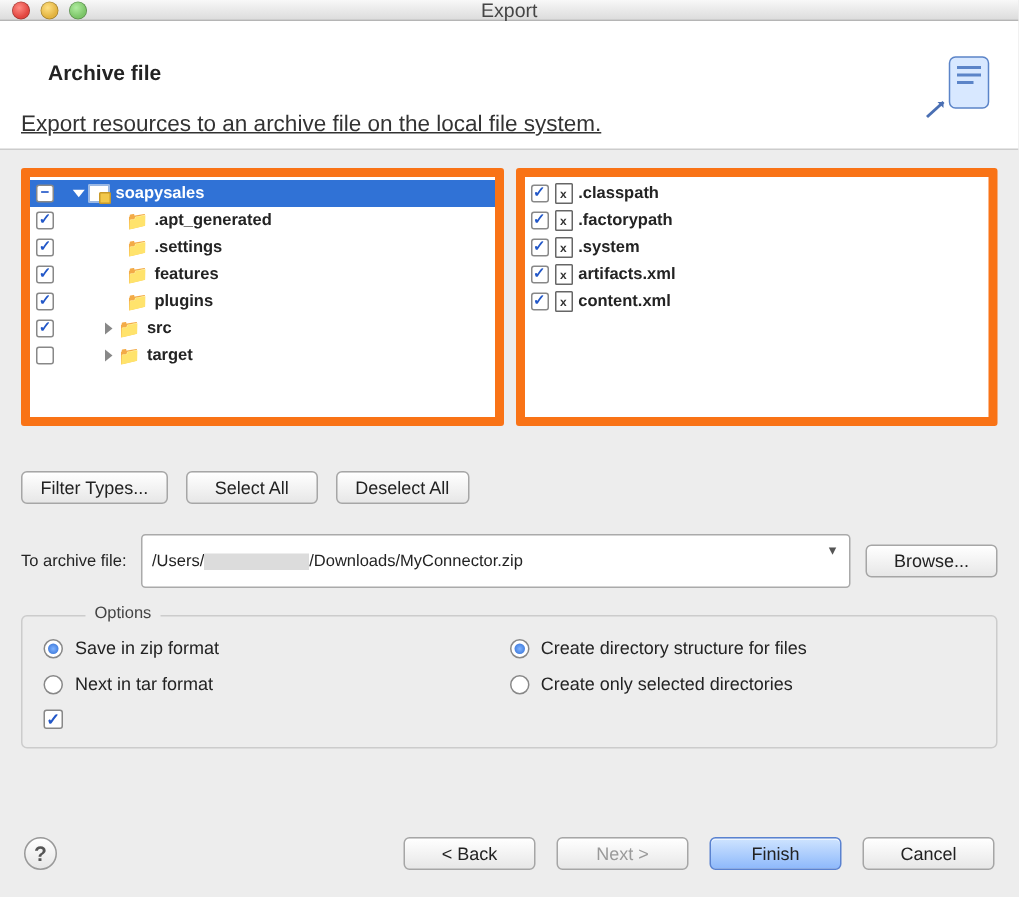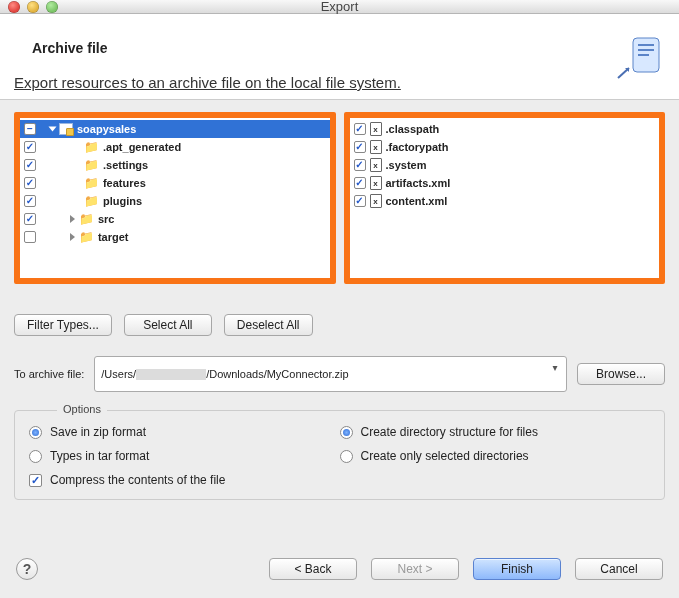--- a/index.html
+++ b/index.html
@@ -277,29 +277,28 @@
       <label class="radio">
         <span class="radbtn on"></span>
         <span>Save in zip format</span>
       </label>
       <label class="radio">
         <span class="radbtn on"></span>
         <span>Create directory structure for files</span>
       </label>
       <label class="radio">
         <span class="radbtn"></span>
-        <span>Types in tar format</span>
+        <span>Next in tar format</span>
       </label>
       <label class="radio">
         <span class="radbtn"></span>
         <span>Create only selected directories</span>
       </label>
       <label class="checkbox">
         <span class="chkbtn on"></span>
-        <span>Compress the contents of the file</span>
       </label>
     </div>
   </div>
 </div>
 
 <div class="footer">
   <div class="help">?</div>
   <div class="navbtns">
     <button class="macbtn">&lt; Back</button>
     <button class="macbtn" disabled="">Next &gt;</button>

